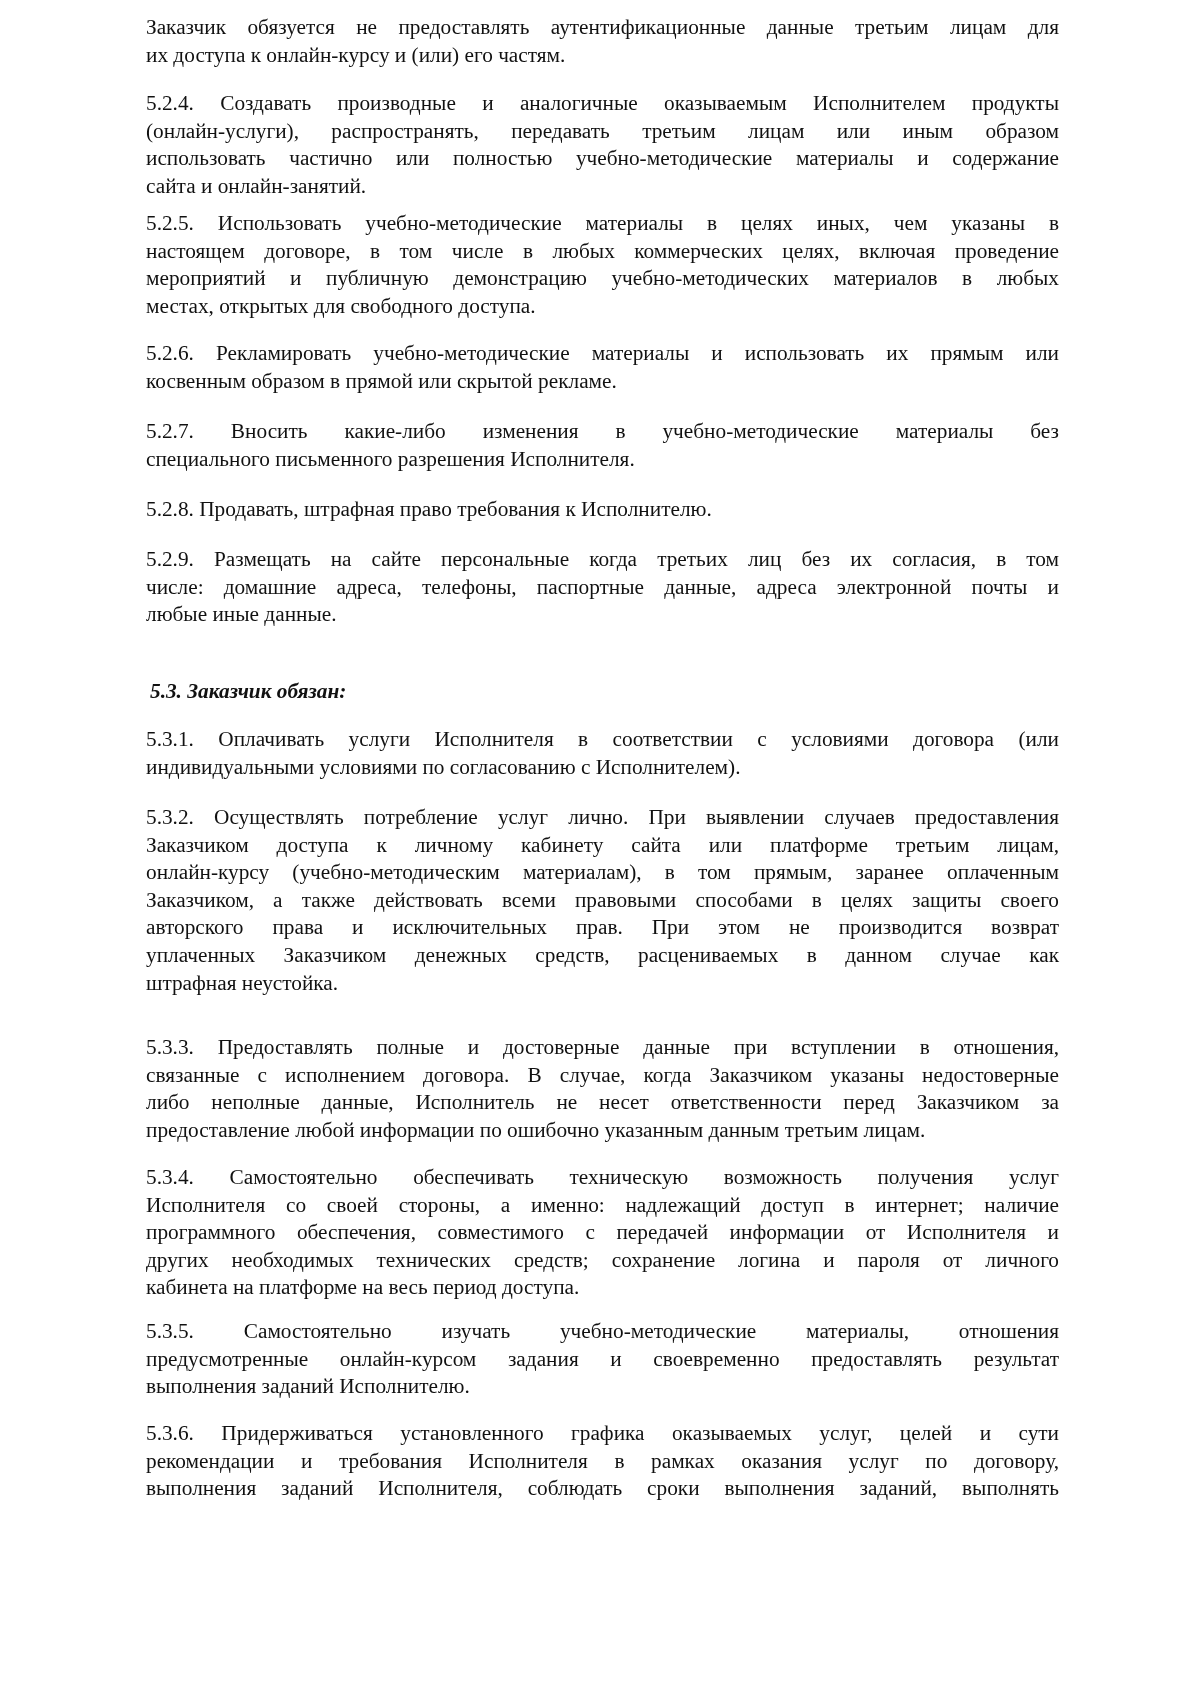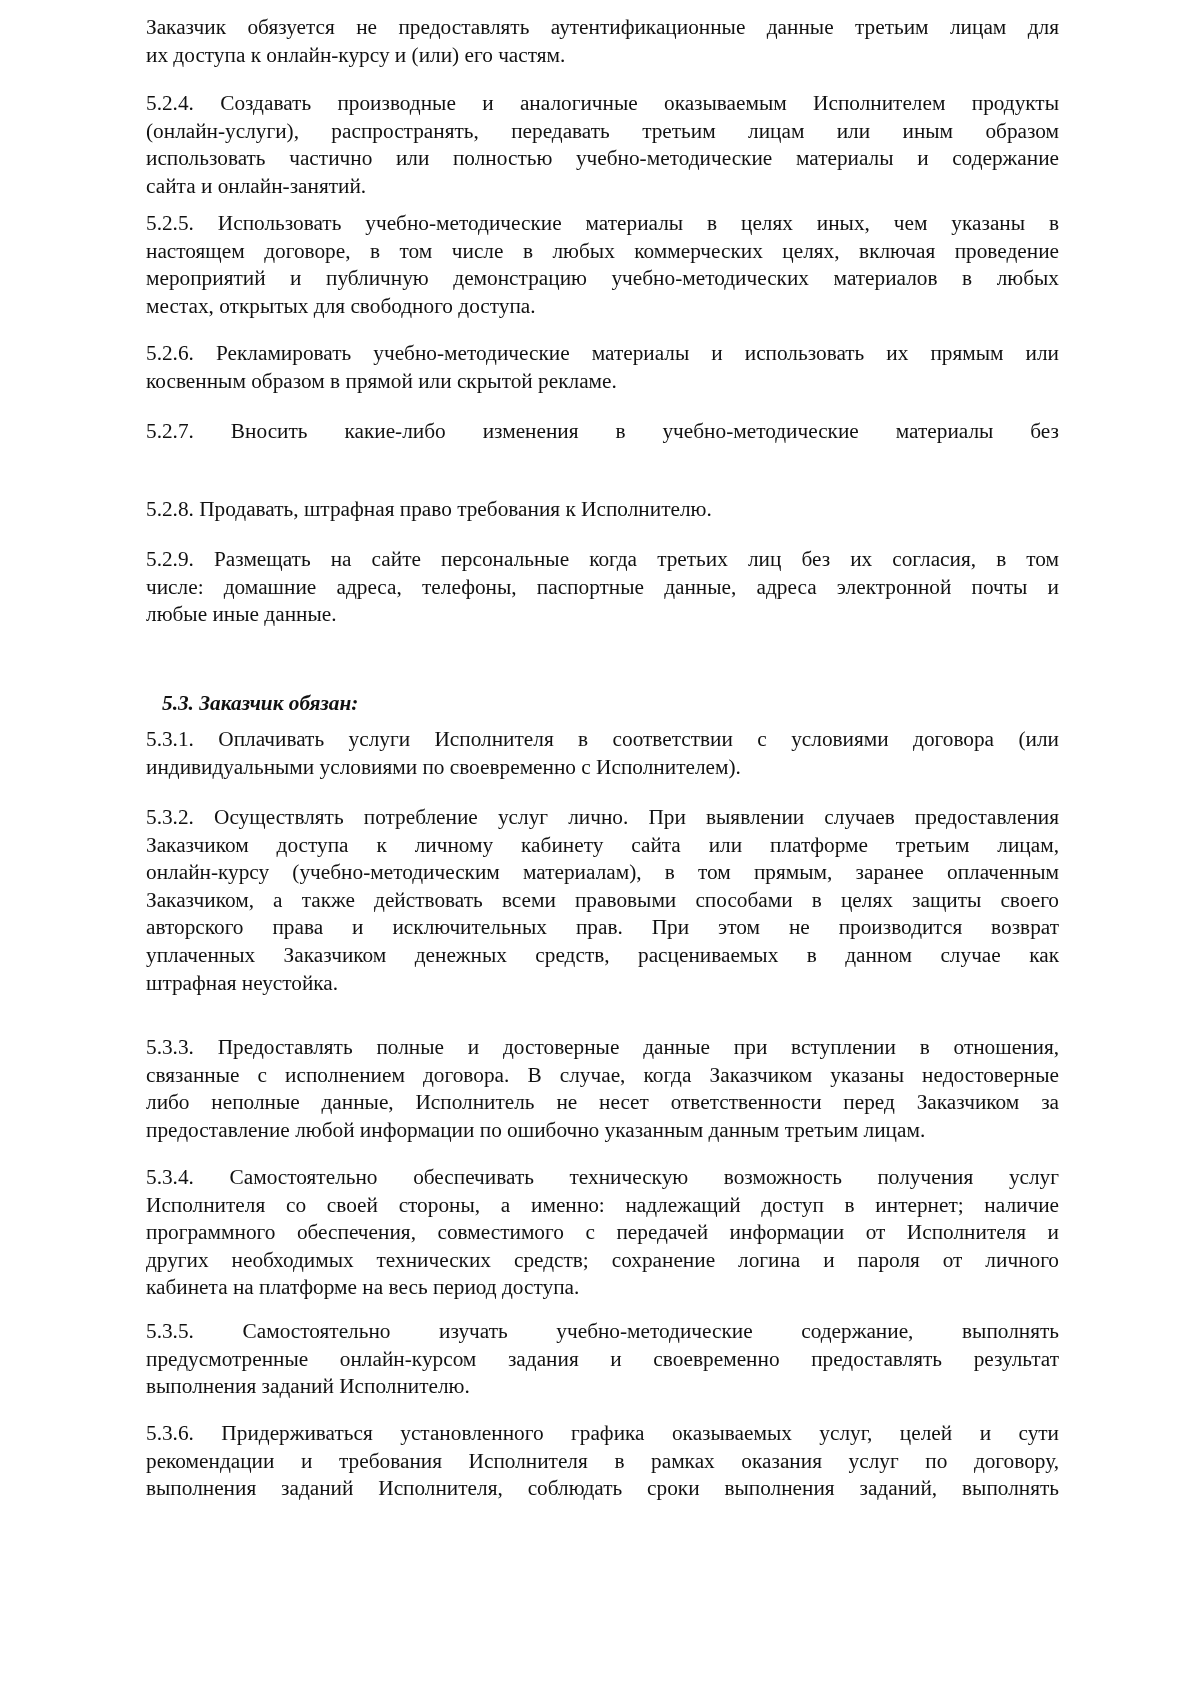--- a/index.html
+++ b/index.html
@@ -44,21 +44,21 @@
       text-align-last: justify;
       white-space: nowrap;
       height: 27.6px;
     }
     .para .line.last {
       text-align-last: left;
     }
     .heading {
       position: absolute;
       left: 0;
-      margin: 16px;
+      margin: 4px;
       font-weight: bold;
       font-style: italic;
       font-size: 21.3px;
     }
   </style>
 </head>
 <body>
 
 <div class="page">
   <div class="content">
@@ -82,37 +82,38 @@
       <span class="line last">местах, открытых для свободного доступа.</span>
     </div>
 
     <div class="para" style="top:340px">
       <span class="line">5.2.6. Рекламировать учебно-методические материалы и использовать их прямым или</span>
       <span class="line last">косвенным образом в прямой или скрытой рекламе.</span>
     </div>
 
     <div class="para" style="top:418px">
       <span class="line">5.2.7. Вносить какие-либо изменения в учебно-методические материалы без</span>
+      <span class="line last">специального письменного разрешения Исполнителя.</span>
     </div>
 
     <div class="para" style="top:496px">
       <span class="line last">5.2.8. Продавать, штрафная право требования к Исполнителю.</span>
     </div>
 
     <div class="para" style="top:546px">
       <span class="line">5.2.9. Размещать на сайте персональные когда третьих лиц без их согласия, в том</span>
       <span class="line">числе: домашние адреса, телефоны, паспортные данные, адреса электронной почты и</span>
       <span class="line last">любые иные данные.</span>
     </div>
 
     <div class="heading" style="top:674px">5.3. Заказчик обязан:</div>
 
     <div class="para" style="top:726px">
       <span class="line">5.3.1. Оплачивать услуги Исполнителя в соответствии с условиями договора (или</span>
-      <span class="line last">индивидуальными условиями по своевременно с Исполнителем).</span>
+      <span class="line last">индивидуальными условиями по согласованию с Исполнителем).</span>
     </div>
 
     <div class="para" style="top:804px">
       <span class="line">5.3.2. Осуществлять потребление услуг лично. При выявлении случаев предоставления</span>
       <span class="line">Заказчиком доступа к личному кабинету сайта или платформе третьим лицам,</span>
       <span class="line">онлайн-курсу (учебно-методическим материалам), в том прямым, заранее оплаченным</span>
       <span class="line">Заказчиком, а также действовать всеми правовыми способами в целях защиты своего</span>
       <span class="line">авторского права и исключительных прав. При этом не производится возврат</span>
       <span class="line">уплаченных Заказчиком денежных средств, расцениваемых в данном случае как</span>
       <span class="line last">штрафная неустойка.</span>
@@ -127,21 +128,21 @@
 
     <div class="para" style="top:1164px">
       <span class="line">5.3.4. Самостоятельно обеспечивать техническую возможность получения услуг</span>
       <span class="line">Исполнителя со своей стороны, а именно: надлежащий доступ в интернет; наличие</span>
       <span class="line">программного обеспечения, совместимого с передачей информации от Исполнителя и</span>
       <span class="line">других необходимых технических средств; сохранение логина и пароля от личного</span>
       <span class="line last">кабинета на платформе на весь период доступа.</span>
     </div>
 
     <div class="para" style="top:1318px">
-      <span class="line">5.3.5. Самостоятельно изучать учебно-методические содержание, выполнять</span>
+      <span class="line">5.3.5. Самостоятельно изучать учебно-методические материалы, отношения</span>
       <span class="line">предусмотренные онлайн-курсом задания и своевременно предоставлять результат</span>
       <span class="line last">выполнения заданий Исполнителю.</span>
     </div>
 
     <div class="para" style="top:1420px">
       <span class="line">5.3.6. Придерживаться установленного графика оказываемых услуг, целей и сути</span>
       <span class="line">рекомендации и требования Исполнителя в рамках оказания услуг по договору,</span>
       <span class="line">выполнения заданий Исполнителя, соблюдать сроки выполнения заданий, выполнять</span>
     </div>
 

